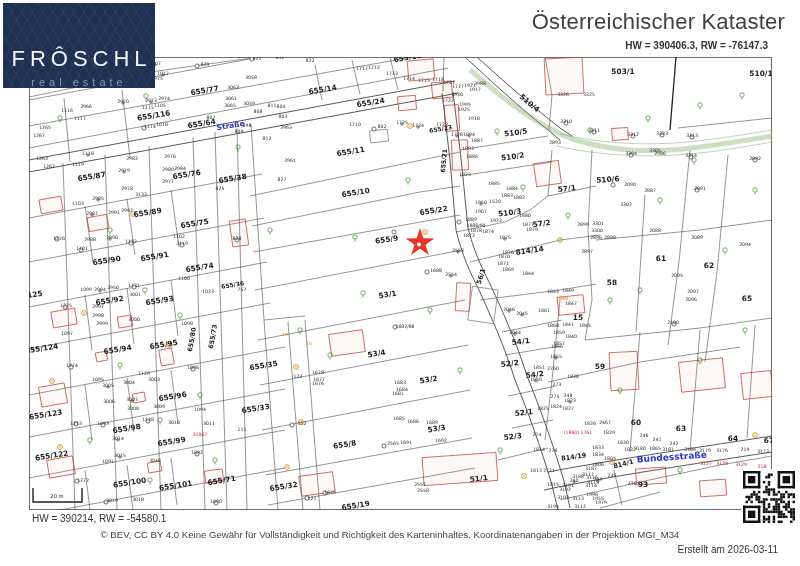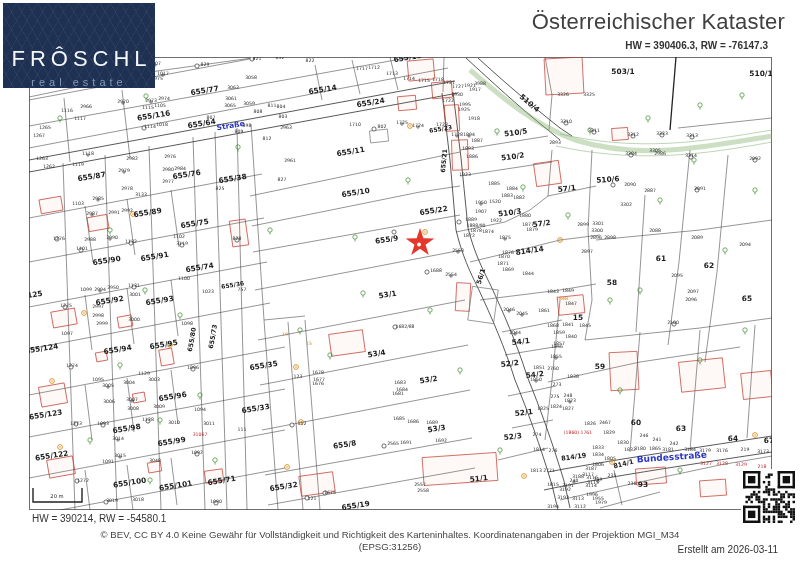--- a/index.html
+++ b/index.html
@@ -832,17 +832,16 @@
       <rect x="20" y="15" width="1" height="1" fill="#111"></rect>
       <rect x="20" y="16" width="1" height="1" fill="#111"></rect>
       <rect x="20" y="17" width="1" height="1" fill="#111"></rect>
       <rect x="20" y="18" width="1" height="1" fill="#111"></rect>
       <rect x="20" y="19" width="1" height="1" fill="#111"></rect>
     </svg>
 
 <div class="coord-bl">HW = 390214, RW = -54580.1</div>
 <div class="attrib">
   <div>© BEV, CC BY 4.0 Keine Gewähr für Vollständigkeit und Richtigkeit des Karteninhaltes. Koordinatenangaben in der Projektion  MGI_M34</div>
-  <div>(EPSG:31256)</div>
 </div>
 <div class="created">Erstellt am 2026-03-11</div>
 
 </div>
 
 </body></html>

